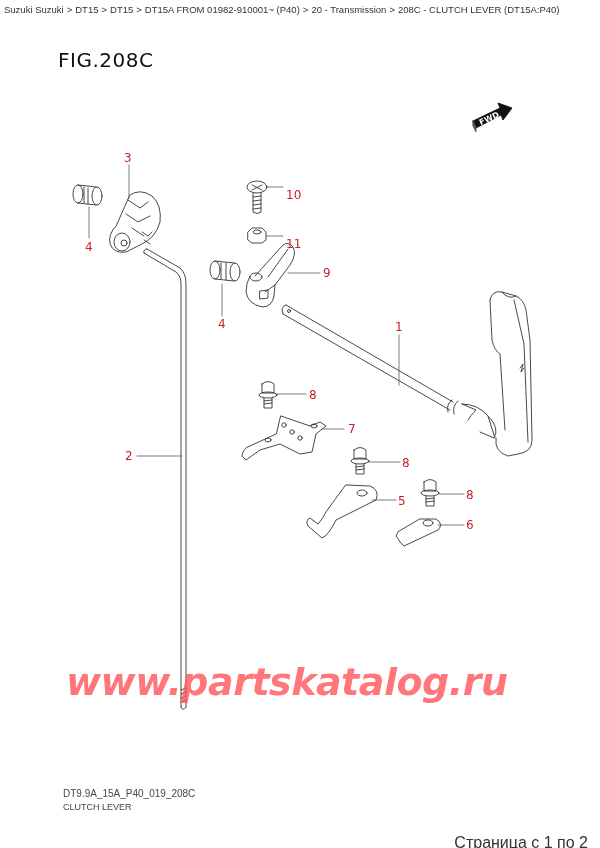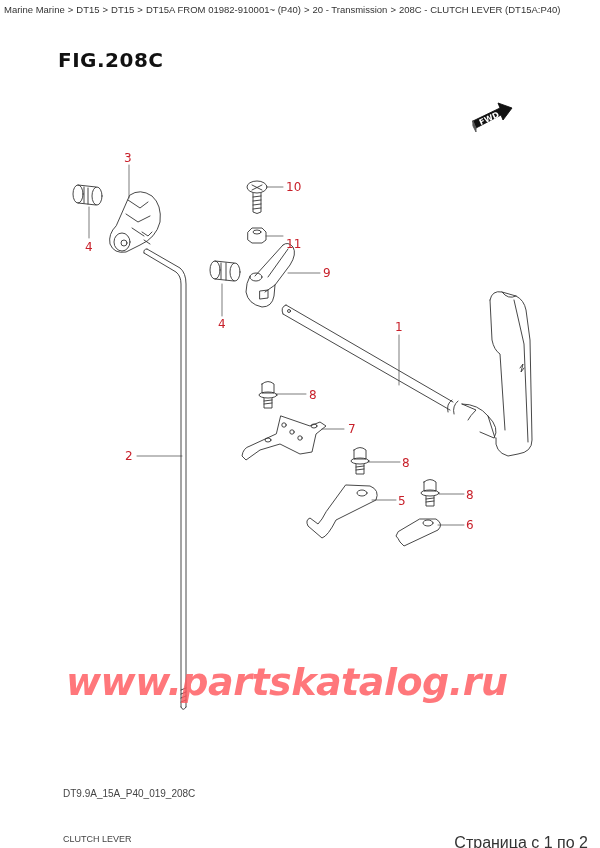--- a/index.html
+++ b/index.html
@@ -1,32 +1,32 @@
 <!DOCTYPE html>
 <html><head>
 <meta charset="utf-8">
 <style>
   html, body { margin:0; padding:0; background:#ffffff; }
   body { width:600px; height:848px; position:relative; overflow:hidden; font-family:"Liberation Sans", sans-serif; }
   .breadcrumb { position:absolute; left:4px; top:4px; font-size:9.5px; color:#333; white-space:nowrap; }
   .breadcrumb span.sep { margin:0 3px; }
   .breadcrumb a { color:#333; text-decoration:none; }
-  .fig-title { position:absolute; left:58px; top:48px; font-family:"DejaVu Sans", sans-serif; font-weight:bold; font-size:20px; color:#111; letter-spacing:0.5px; }
+  .fig-title { position:absolute; left:58px; top:48px; font-family:"DejaVu Sans", sans-serif; font-weight:normal; font-size:20px; color:#111; letter-spacing:0.5px; }
   .diagram { position:absolute; left:0; top:0; width:600px; height:848px; }
   .callout { position:absolute; font-family:"DejaVu Sans", sans-serif; font-size:12px; color:#c8202a; }
   .watermark { position:absolute; left:66px; top:660px; font-family:"DejaVu Sans", sans-serif; font-weight:bold; font-style:italic; font-size:38px; color:#ff5a5f; opacity:0.82; letter-spacing:-0.5px; white-space:nowrap; }
   .footer-code { position:absolute; left:63px; top:788px; font-size:10px; color:#444; font-family:"Liberation Sans Narrow","Liberation Sans", sans-serif; }
-  .footer-name { position:absolute; left:63px; top:802px; font-size:9px; color:#444;margin-top:32px; }
+  .footer-name { position:absolute; left:63px; top:802px; font-size:9px; color:#444; }
   .pager { position:absolute; right:12px; top:834px; font-size:16px; color:#333; }
 </style>
 </head>
 <body>
 
 <div class="breadcrumb">
-  <a>Marine Marine</a><span class="sep">&gt;</span><a>DT15</a><span class="sep">&gt;</span><a>DT15</a><span class="sep">&gt;</span><a>DT15A FROM 01982-910001~ (P40)</a><span class="sep">&gt;</span><a>20 - Transmission</a><span class="sep">&gt;</span><span>208C - CLUTCH LEVER (DT15A:P40)</span>
+  <a>Suzuki Suzuki</a><span class="sep">&gt;</span><a>DT15</a><span class="sep">&gt;</span><a>DT15</a><span class="sep">&gt;</span><a>DT15A FROM 01982-910001~ (P40)</a><span class="sep">&gt;</span><a>20 - Transmission</a><span class="sep">&gt;</span><span>208C - CLUTCH LEVER (DT15A:P40)</span>
 </div>
 
 <div class="fig-title">FIG.208C</div>
 
 <svg class="diagram" viewBox="0 0 600 848" xmlns="http://www.w3.org/2000/svg">
   <g fill="none" stroke="#333" stroke-width="0.9" stroke-linejoin="round" stroke-linecap="round">
 
     <g>
       <polygon points="473,121 500,108 498,103 512,108 503,120 501,115 476,128" fill="#111" stroke="#111"></polygon>
       <polygon points="473,121 476,128 476,132 473,126" fill="#555" stroke="#555"></polygon>
@@ -154,21 +154,21 @@
       <path d="M372,500 L396,500"></path>
       <path d="M439,494 L464,494"></path>
       <path d="M438,525 L464,525"></path>
     </g>
   </g>
 </svg>
 
 <div>
   <span class="callout" style="left:124px;top:151px">3</span>
   <span class="callout" style="left:85px;top:240px">4</span>
-  <span class="callout" style="left:286px;top:180px">10</span>
+  <span class="callout" style="left:286px;top:188px">10</span>
   <span class="callout" style="left:286px;top:237px">11</span>
   <span class="callout" style="left:323px;top:266px">9</span>
   <span class="callout" style="left:218px;top:317px">4</span>
   <span class="callout" style="left:395px;top:320px">1</span>
   <span class="callout" style="left:309px;top:388px">8</span>
   <span class="callout" style="left:348px;top:422px">7</span>
   <span class="callout" style="left:125px;top:449px">2</span>
   <span class="callout" style="left:402px;top:456px">8</span>
   <span class="callout" style="left:398px;top:494px">5</span>
   <span class="callout" style="left:466px;top:488px">8</span>

